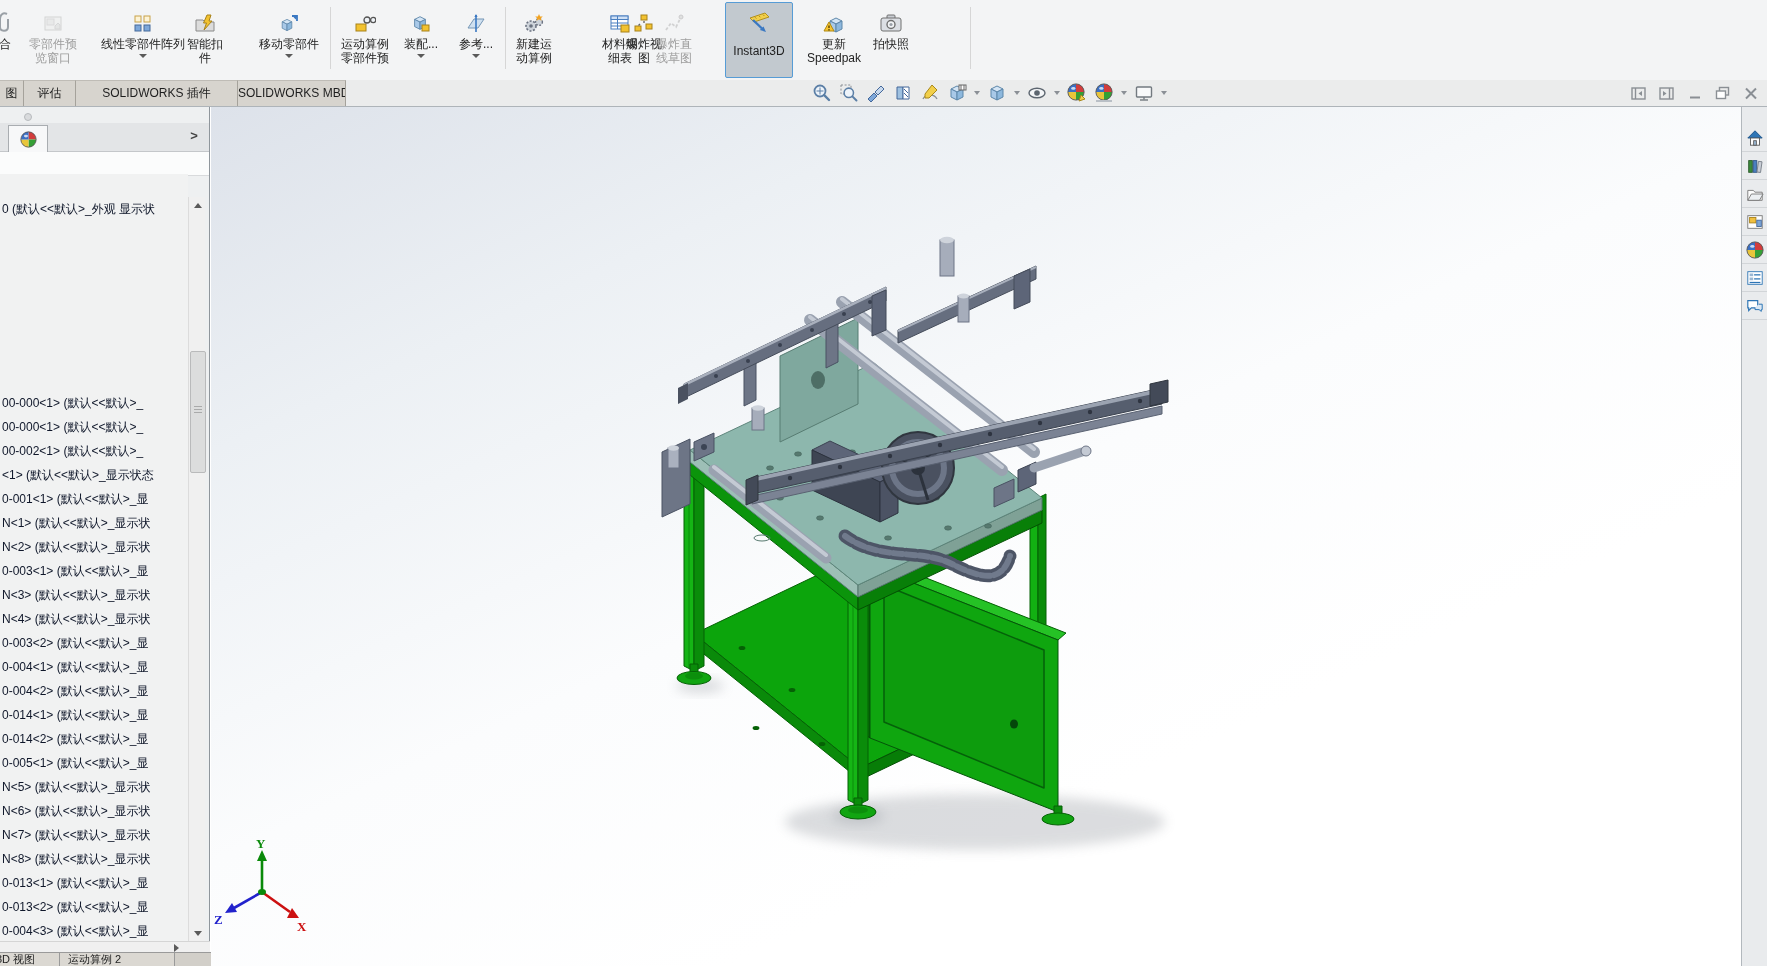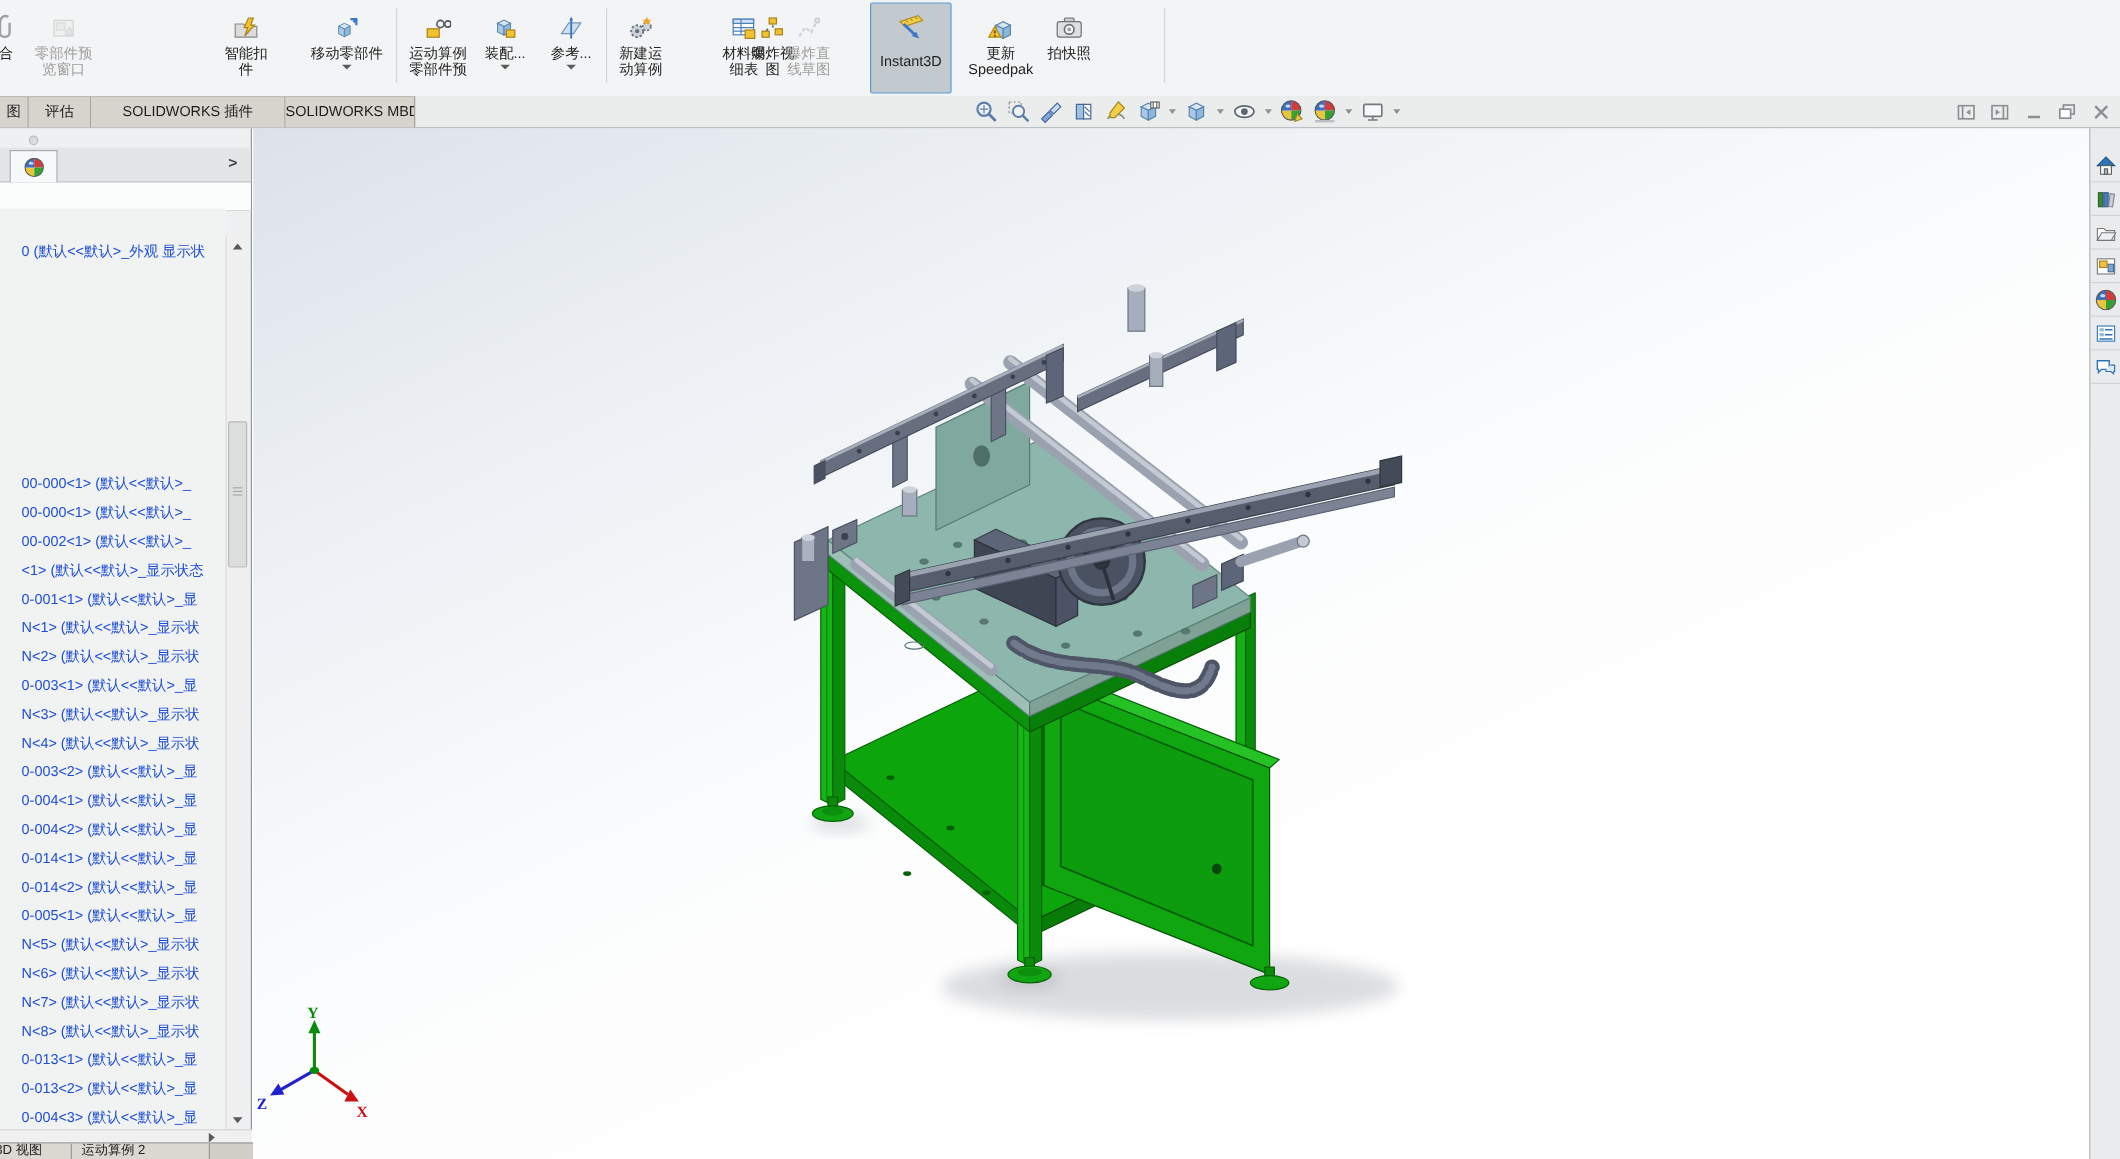--- a/index.html
+++ b/index.html
@@ -28,21 +28,21 @@
   .winbtns .wb{width:17px;height:16px;display:flex;align-items:center;justify-content:center}
   
   .leftpanel{position:absolute;left:0;top:107px;width:210px;height:845px;background:#eef0f1;border-right:1px solid #8f969c;box-sizing:border-box}
   .grip{height:16px;position:relative}
   .grip i{position:absolute;left:24px;top:6px;width:6px;height:6px;border-radius:50%;background:#d9dbdd;border:1px solid #b7babd}
   .ptabs{height:28px;background:#e3e5e7;border-bottom:1px solid #c4c7ca;position:relative}
   .ptab{position:absolute;left:8px;top:2px;width:38px;height:26px;background:#f7f8f9;border:1px solid #a9adb1;border-bottom:none;display:flex;align-items:center;justify-content:center}
   .pchev{position:absolute;right:7px;top:4px;width:16px;height:18px;font-size:13px;font-weight:bold;color:#444;text-align:center;line-height:18px}
   .pblank{height:23px;background:#fbfcfc;border-bottom:1px solid #d8dadc}
   .tree{position:absolute;left:0;top:67px;width:188px;height:767px;background:#f1f2f2;overflow:hidden;padding-top:23px;box-sizing:border-box;font-size:12px}
-  .trow{height:24px;line-height:24px;white-space:nowrap;overflow:hidden;padding-left:18px;color:#1d4ed8}
+  .trow{height:24px;line-height:24px;white-space:nowrap;overflow:hidden;padding-left:2px;color:#0f172a}
   .tgap{height:170px}
   .vscroll{position:absolute;left:188px;top:90px;width:17px;height:744px;background:#f0f0f0;border-left:1px solid #dcdcdc;box-sizing:border-box}
   .vbtn{position:absolute;left:0;width:17px;height:16px;display:flex;align-items:center;justify-content:center}
   .tri-up{width:0;height:0;border-left:4px solid transparent;border-right:4px solid transparent;border-bottom:5px solid #5a5a5a}
   .tri-dn{width:0;height:0;border-left:4px solid transparent;border-right:4px solid transparent;border-top:5px solid #5a5a5a}
   .tri-rt{width:0;height:0;border-top:4px solid transparent;border-bottom:4px solid transparent;border-left:5px solid #5a5a5a}
   .vthumb{position:absolute;left:1px;top:154px;width:14px;height:120px;background:#dcdddd;border:1px solid #b9babb;border-radius:2px}
   .vthumb i{display:block;height:1px;background:#a9aaaa;margin:2px 3px 0}
   .vthumb .gw{margin-top:54px}
   .hscroll{position:absolute;left:0;top:834px;width:210px;height:12px;background:#f0f0f0;border-top:1px solid #d5d5d5;box-sizing:border-box}
@@ -112,20 +112,34 @@
           <rect x="5" y="6" width="7" height="6" fill="#dcdcdc" stroke="#bdbdbd"></rect>
           <path d="M13,13 l3,-3 l2,2 v4 h-5 z" fill="#d3d3d3" stroke="#b5b5b5"></path>
         </svg>
     </div>
     <div class="l">
         <span>零部件预</span>
         <span>览窗口</span>
       </div>
   </div>
 
+  <div class="rb" style="left:92px;width:102px">
+    <div class="ic">
+      <svg width="22" height="22" viewBox="0 0 22 22">
+          <rect x="3" y="3" width="6" height="6" fill="#fdf3d5" stroke="#c8a24a"></rect>
+          <rect x="12" y="3" width="6" height="6" fill="#fdf3d5" stroke="#c8a24a"></rect>
+          <rect x="3" y="12" width="6" height="6" fill="#7da7d9" stroke="#44689a"></rect>
+          <rect x="12" y="12" width="6" height="6" fill="#7da7d9" stroke="#44689a"></rect>
+        </svg>
+    </div>
+    <div class="l">
+        <span>线性零部件阵列</span>
+      </div>
+    <div class="caret"></div>
+  </div>
 
   <div class="rb" style="left:180px;width:50px">
     <div class="ic">
       <svg width="22" height="22" viewBox="0 0 22 22">
           <path d="M2,7 h7 l2,2 h9 v9 H2 z" fill="#dcdcdc" stroke="#8a8a8a"></path>
           <polygon points="13,2 17,2 15,8 18,8 10,17 12.5,10 9.5,10" fill="#f2c230" stroke="#a8821a"></polygon>
         </svg>
     </div>
     <div class="l">
         <span>智能扣</span>

